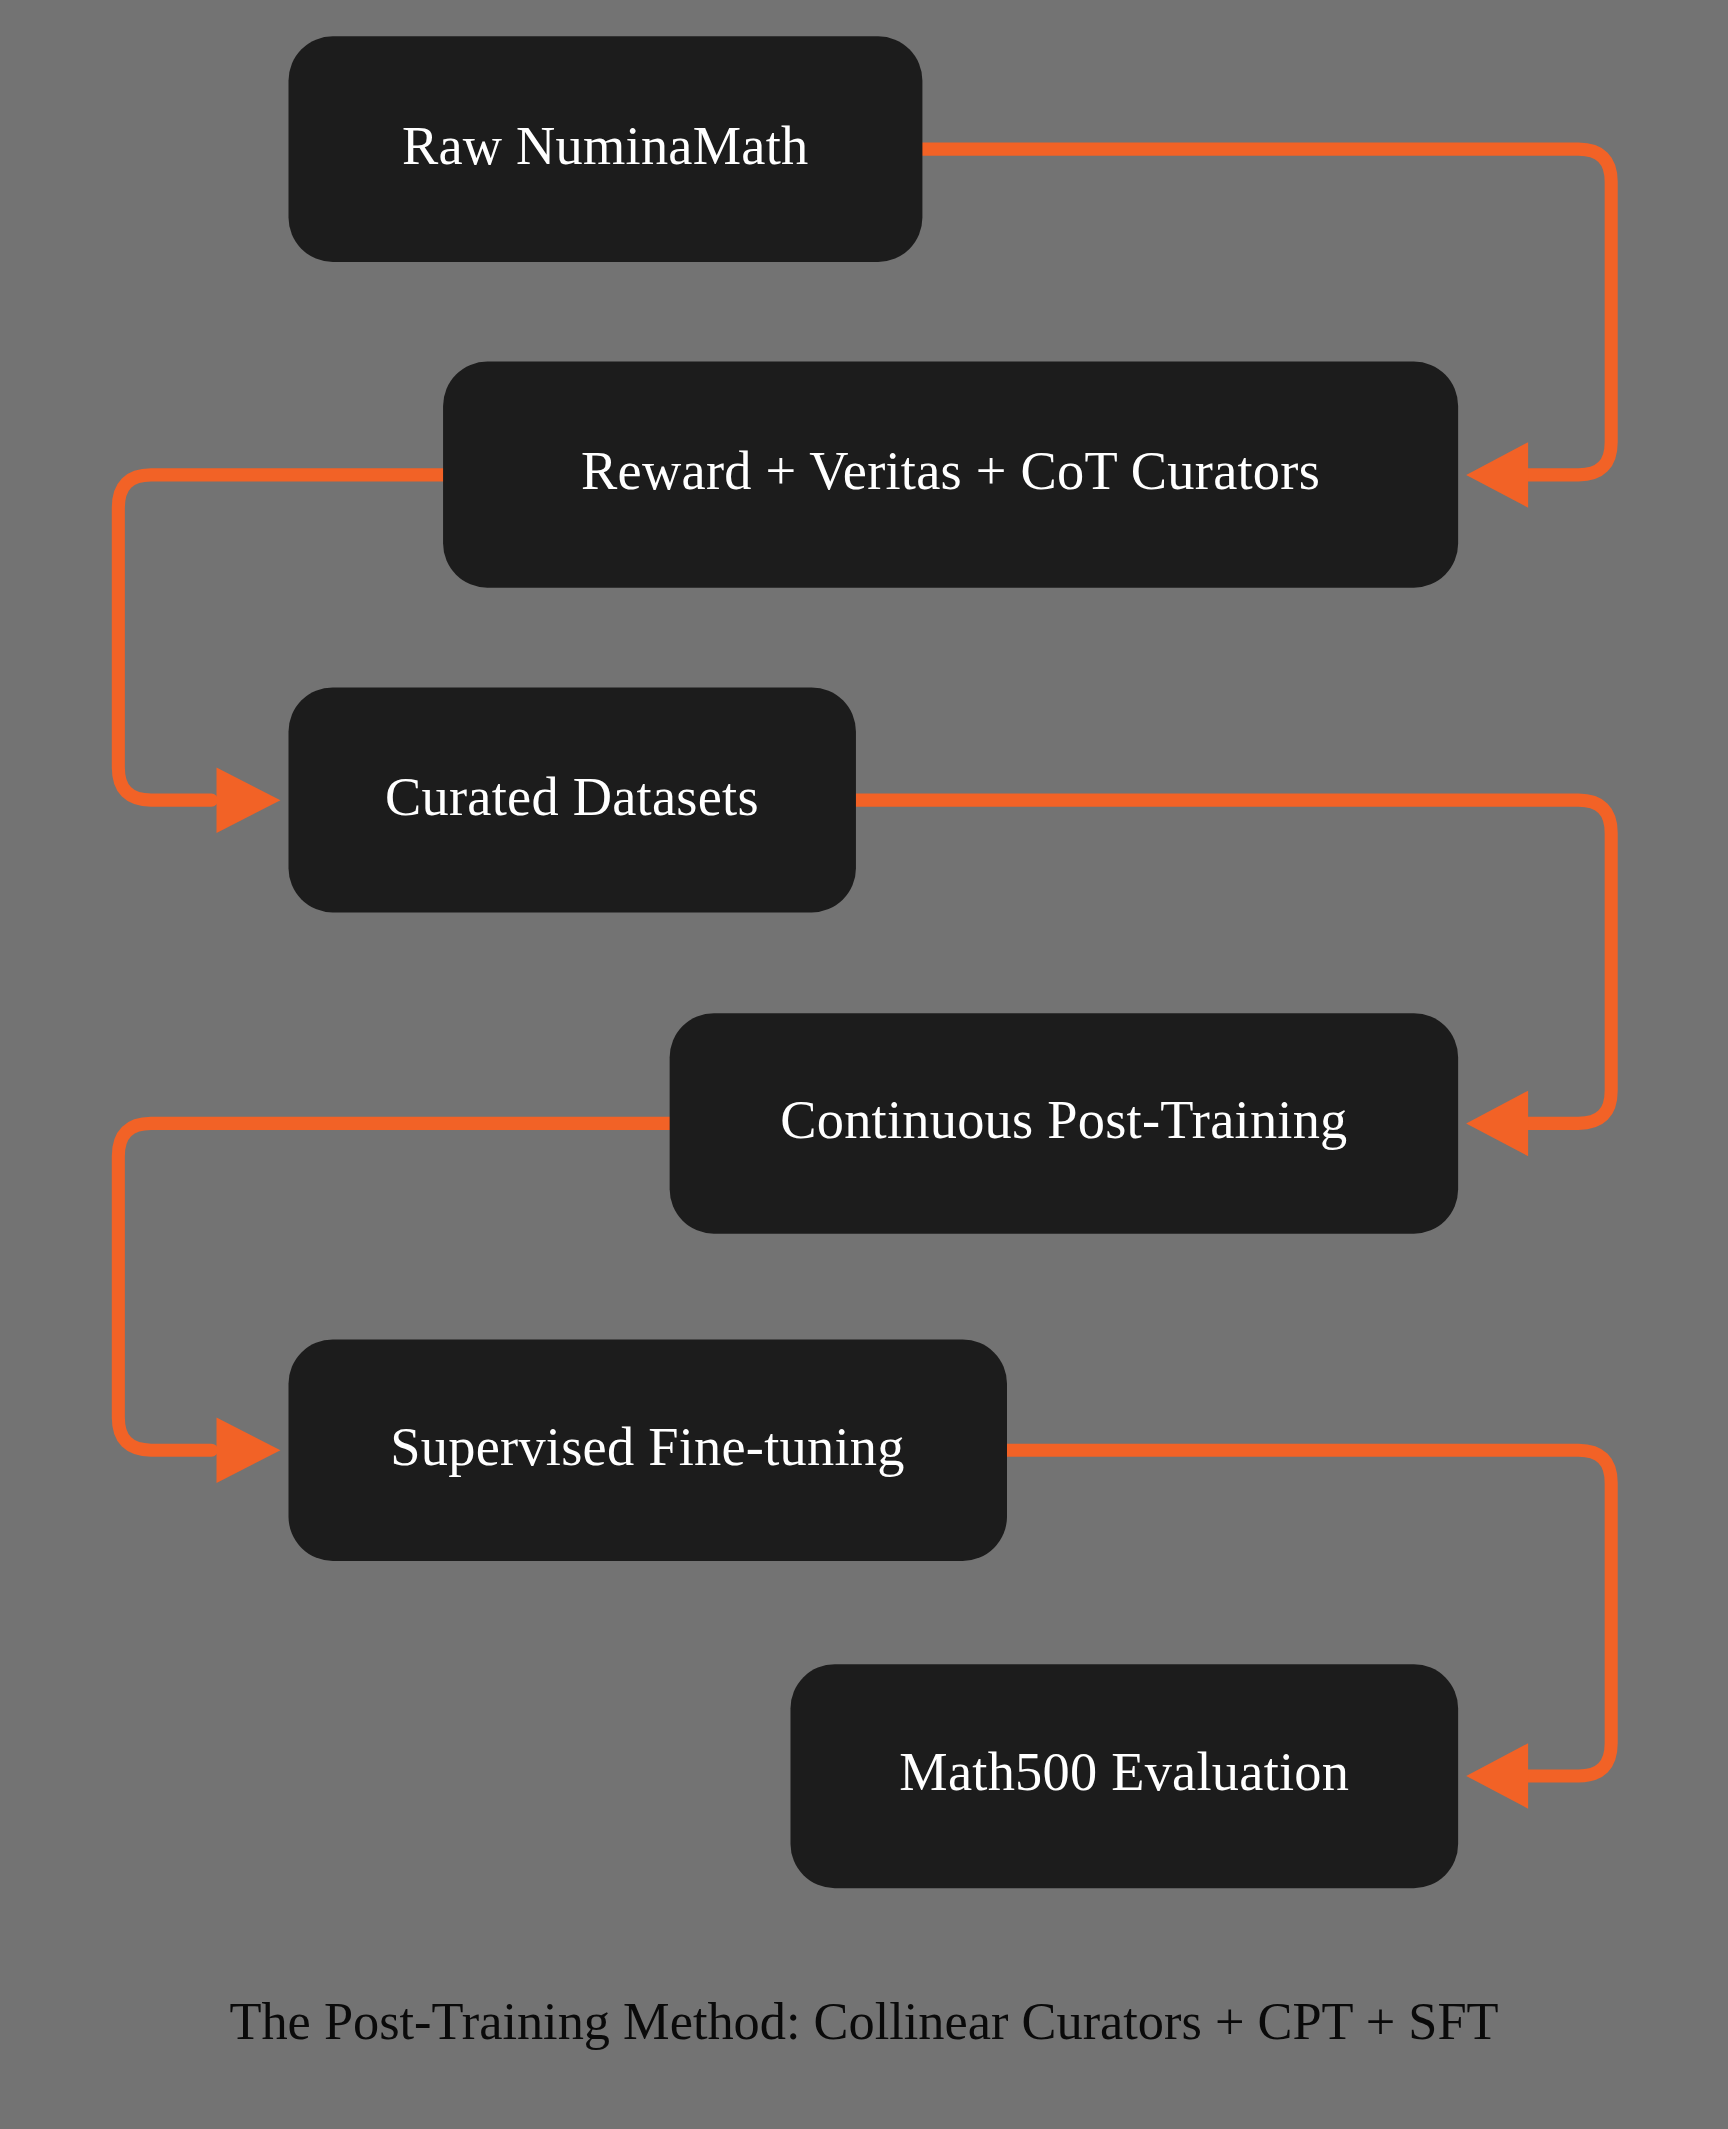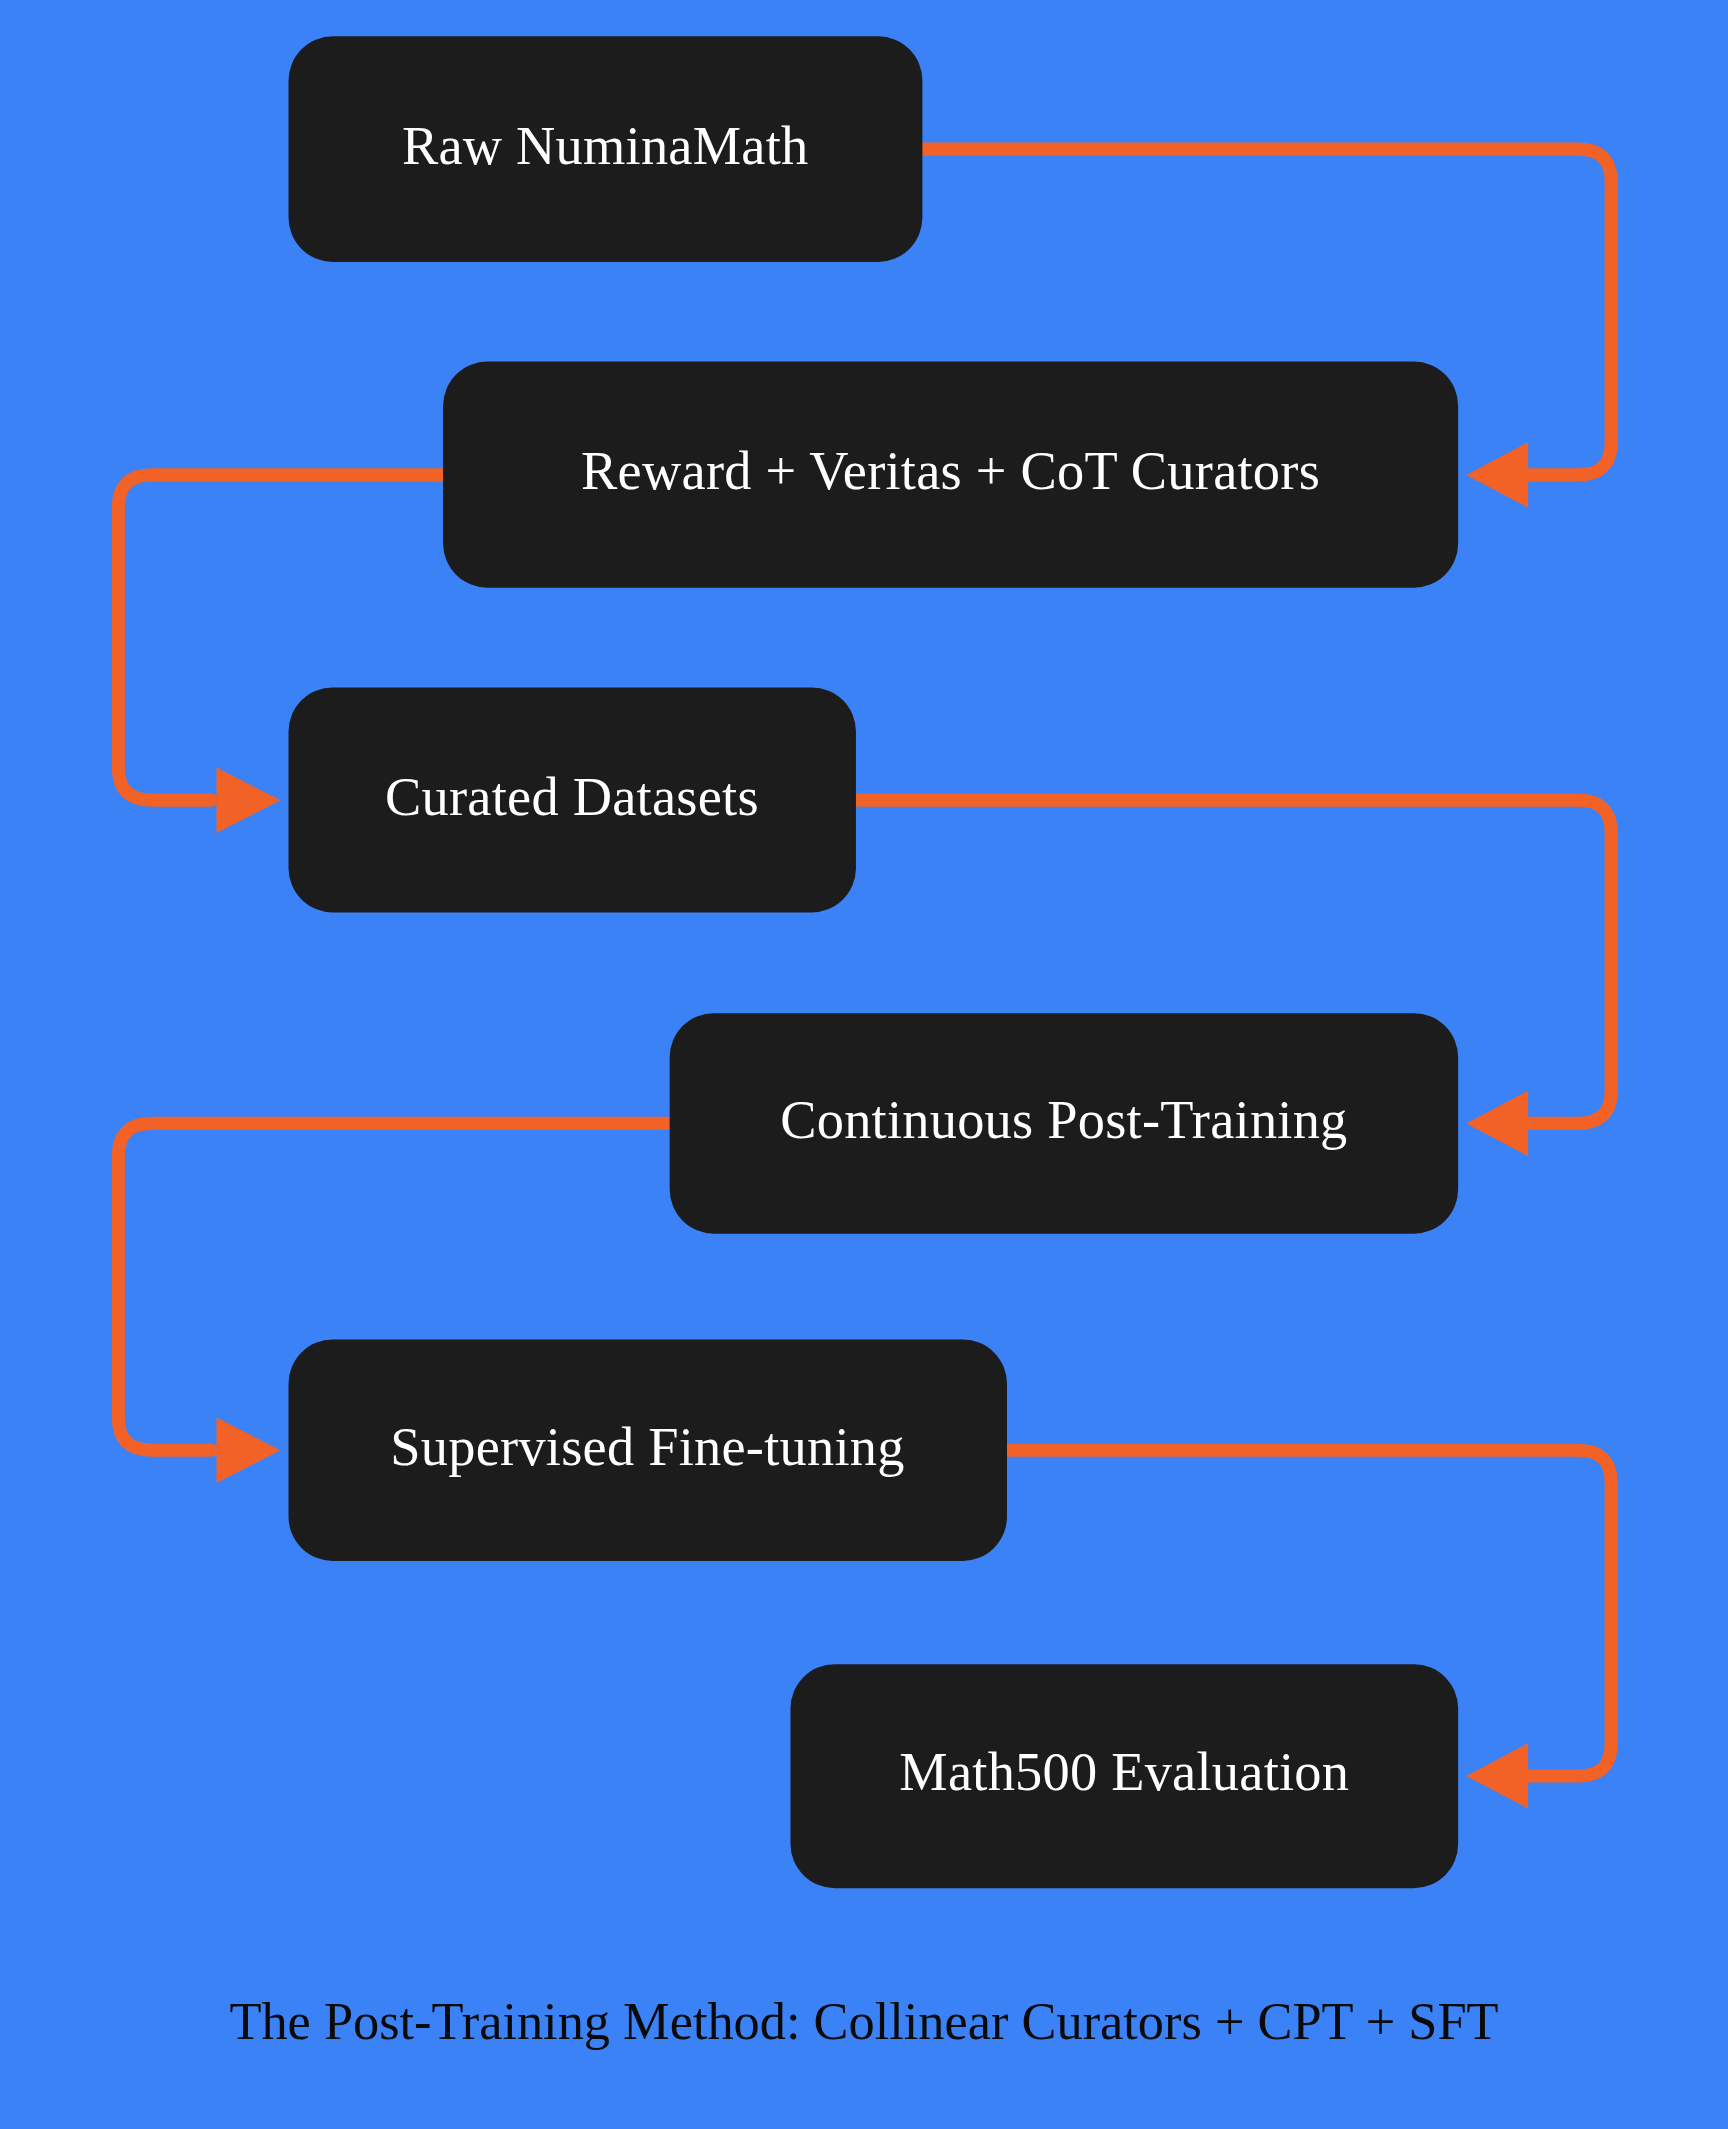--- a/index.html
+++ b/index.html
@@ -10,21 +10,21 @@
   body {
     width: 1728px;
     height: 2129px;
     overflow: hidden;
     font-family: "Liberation Serif", serif;
   }
   #flow-root {
     position: relative;
     width: 1728px;
     height: 2129px;
-    background: #3b82f6;
+    background: #737373;
   }
   svg#flow-svg {
     position: absolute;
     top: 0;
     left: 0;
     width: 1728px;
     height: 2129px;
     display: block;
   }
   .node-rect {

